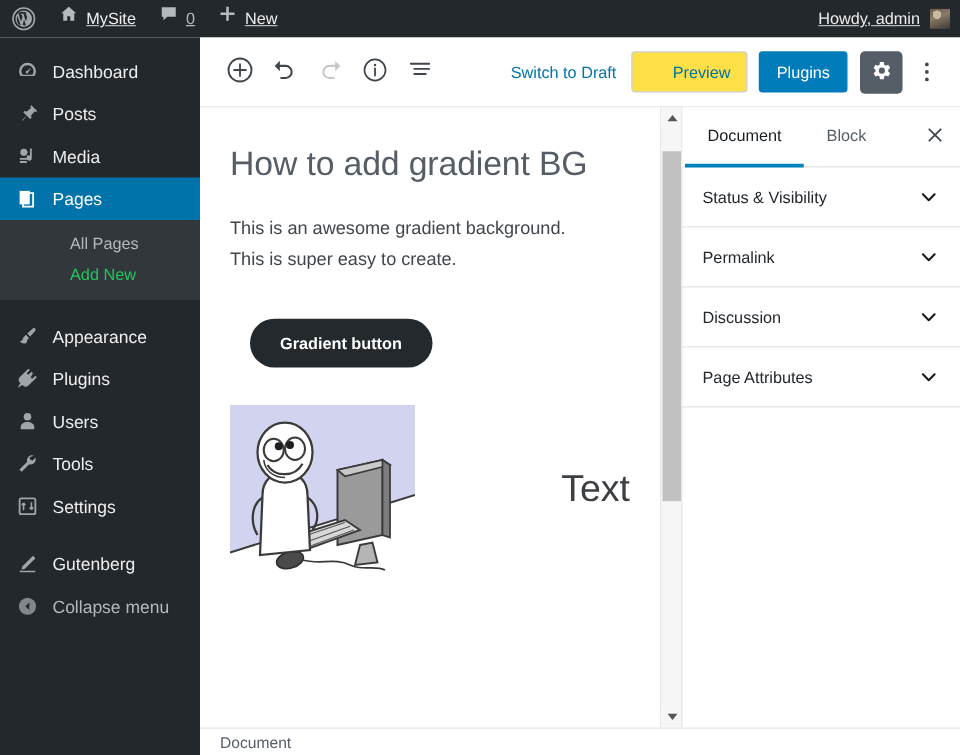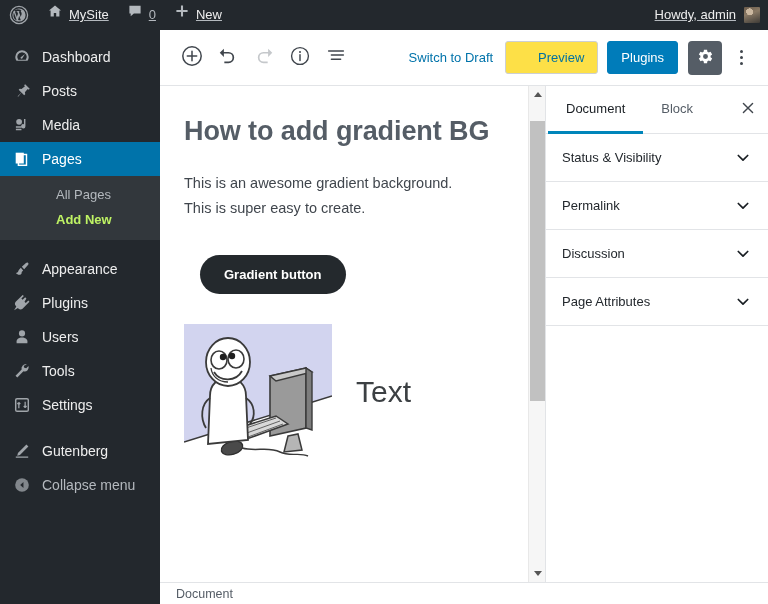--- a/index.html
+++ b/index.html
@@ -65,21 +65,21 @@
     margin-top:-8px; border:8px solid transparent;
     border-right-color:#fff; border-left:0;
   }
   .menu-item.dim { color:#b4b9be; }
   .menu-item.dim .mi-icon { color:#82878c; }
   .submenu { background:#32373c; padding:6px 0 8px; }
   .submenu-item {
     padding:5px 12px 5px 56px;
     font-size:13px; color:#b4b9be; cursor:pointer;
   }
-  .submenu-item.current { color:#bef264; font-weight:bold; }
+  .submenu-item.current { color:#22c55e; font-weight:normal; }
   .menu-sep { height:12px; }
 
   
   #editor-toolbar {
     position:absolute; top:30px; left:160px;
     width:608px; height:56px;
     background:#fff; border-bottom:1px solid #e2e4e7;
     display:flex; align-items:center; padding:0 12px 0 14px;
   }
   .tb-btn {
@@ -126,37 +126,38 @@
     width:608px; height:496px;
     background:#fff;
   }
 
   
   #content-area {
     position:absolute; top:0; left:0; width:368px; height:496px;
     background:#fff; overflow:hidden;
   }
   #post-title {
-    font-size:27px; color:#555d66; font-weight:bold;
+    font-size:27px; color:#555d66; font-weight:normal;
     padding:28px 24px 0 24px; line-height:1.3;
     letter-spacing:-0.1px;
   }
   #para-block {
     padding:22px 24px 0 24px;
     font-size:14.5px; color:#40464d; line-height:1.75;
   }
   #gradient-btn-block { padding:33px 24px 0 40px; }
   #gradient-button {
     display:inline-flex; align-items:center; justify-content:center;
     background:#24292d; color:#fff; font-weight:bold; font-size:13px;
     border-radius:22px; padding:12px 24px; cursor:pointer;
   }
   #media-text-block {
     display:flex; align-items:center; gap:24px;
     padding:30px 24px 0 24px;
+    justify-content:space-between;
   }
   #meme-image {
     width:148px; height:136px; flex:none;
     background:#d2d4ef; position:relative; overflow:hidden;
   }
   #meme-image svg { display:block; width:148px; height:136px; }
   #media-text-label { font-size:30px; color:#3c4043; }
 
   
   #content-scroll {

